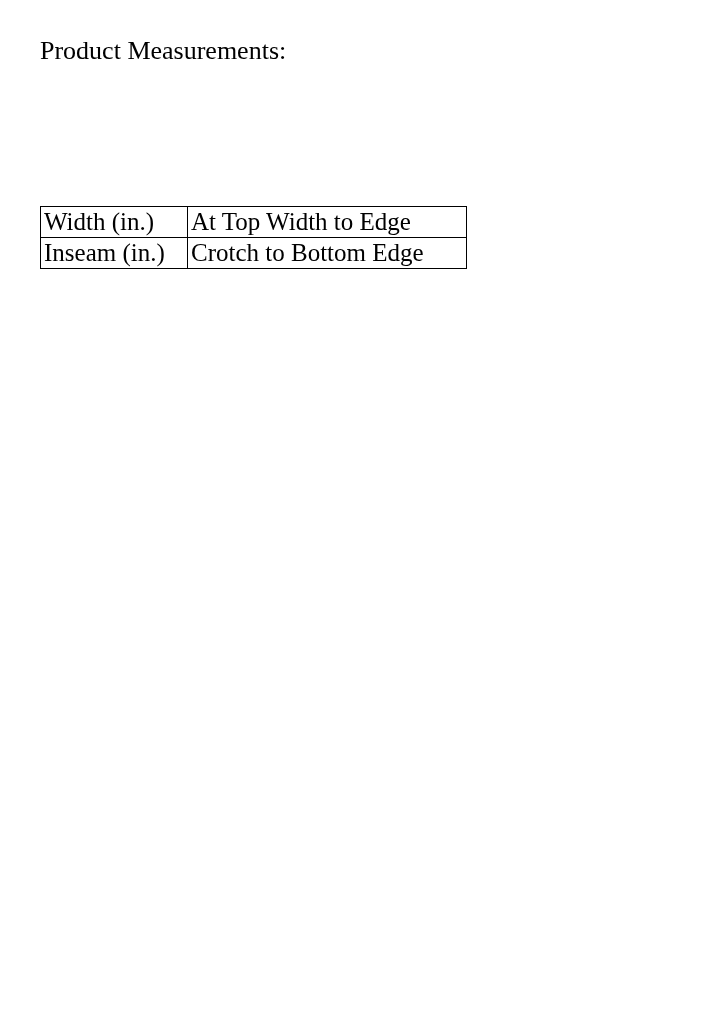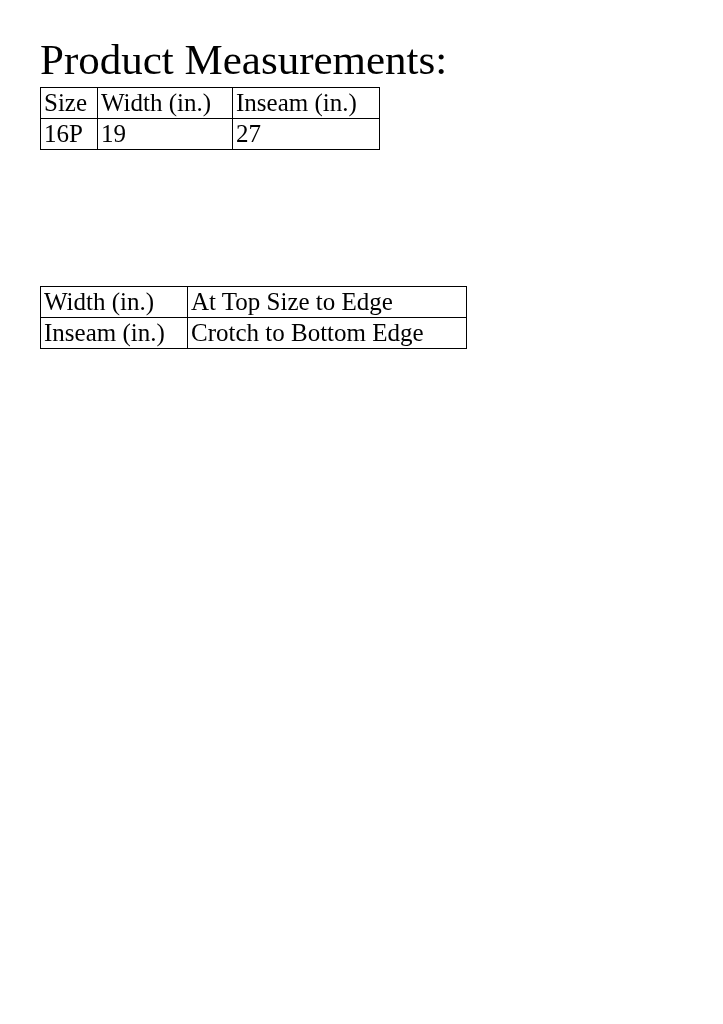--- a/index.html
+++ b/index.html
@@ -16,21 +16,21 @@
     overflow: hidden;
   }
   .page {
     padding: 38px 40px 0 40px;
     box-sizing: border-box;
     width: 723px;
     height: 1024px;
   }
   .section-title {
     font-family: "Liberation Serif", serif;
-    font-size: 43px;
+    font-size: 26px;
     line-height: 1.0;
     font-weight: normal;
     margin: 0 0 6px 0;
     letter-spacing: 0px;
   }
   .section {
     margin: 0;
   }
   .spacer {
     height: 136px;
@@ -57,45 +57,31 @@
   #measurement-description-table td.d1 { min-width: 272px; }
 </style>
 </head>
 <body>
 
 <div class="page">
 
   <div class="section">
     <h1 class="section-title">Product Measurements:</h1>
 
-    <table class="meas" id="product-measurements-table">
-      <tbody>
-        <tr>
-          <td class="c0">Size</td>
-          <td class="c1">Width (in.)</td>
-          <td class="c2">Inseam (in.)</td>
-        </tr>
-        <tr>
-          <td class="c0">16P</td>
-          <td class="c1">19</td>
-          <td class="c2">27</td>
-        </tr>
-      </tbody>
-    </table>
   </div>
 
   <div class="spacer"></div>
 
   <div class="section">
 
     <table class="meas" id="measurement-description-table">
       <tbody>
         <tr>
           <td class="d0">Width (in.)</td>
-          <td class="d1">At Top Size to Edge</td>
+          <td class="d1">At Top Width to Edge</td>
         </tr>
         <tr>
           <td class="d0">Inseam (in.)</td>
           <td class="d1">Crotch to Bottom Edge</td>
         </tr>
       </tbody>
     </table>
   </div>
 
 </div>

